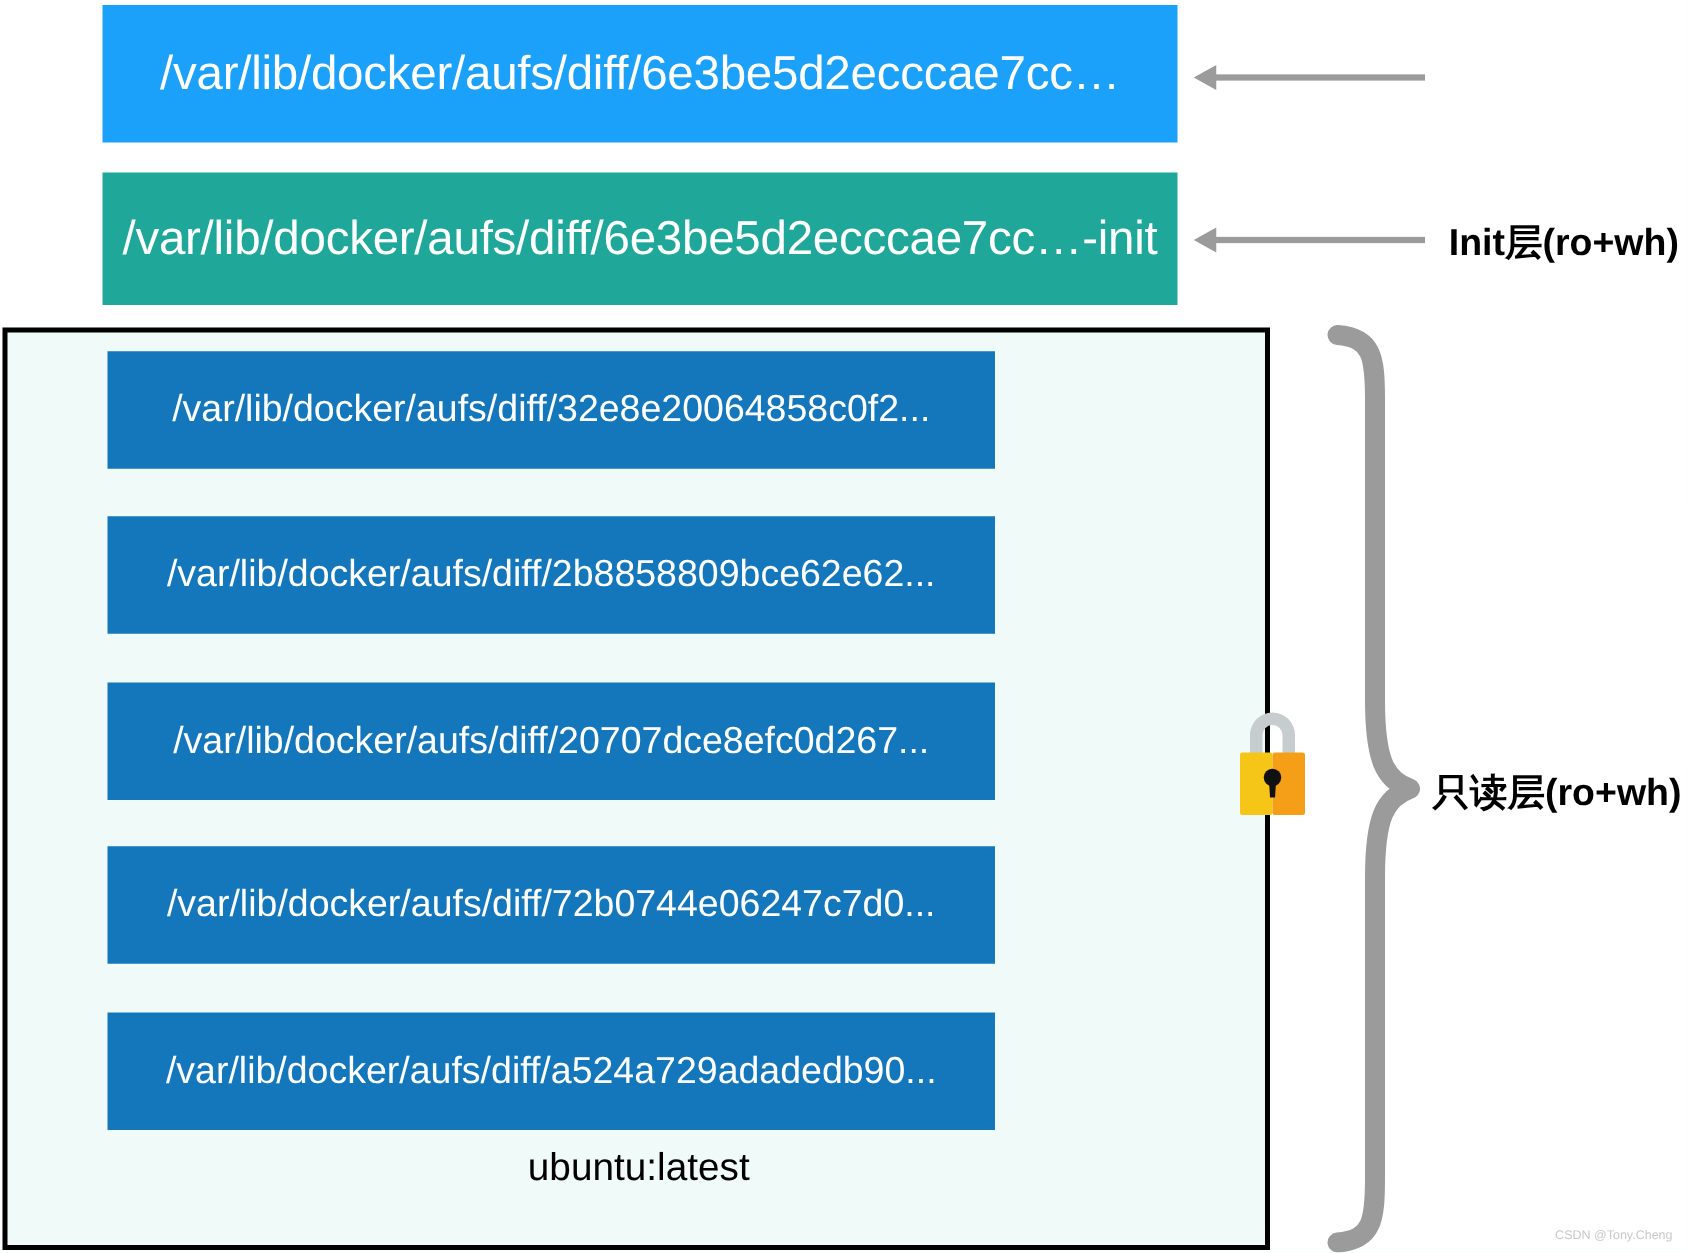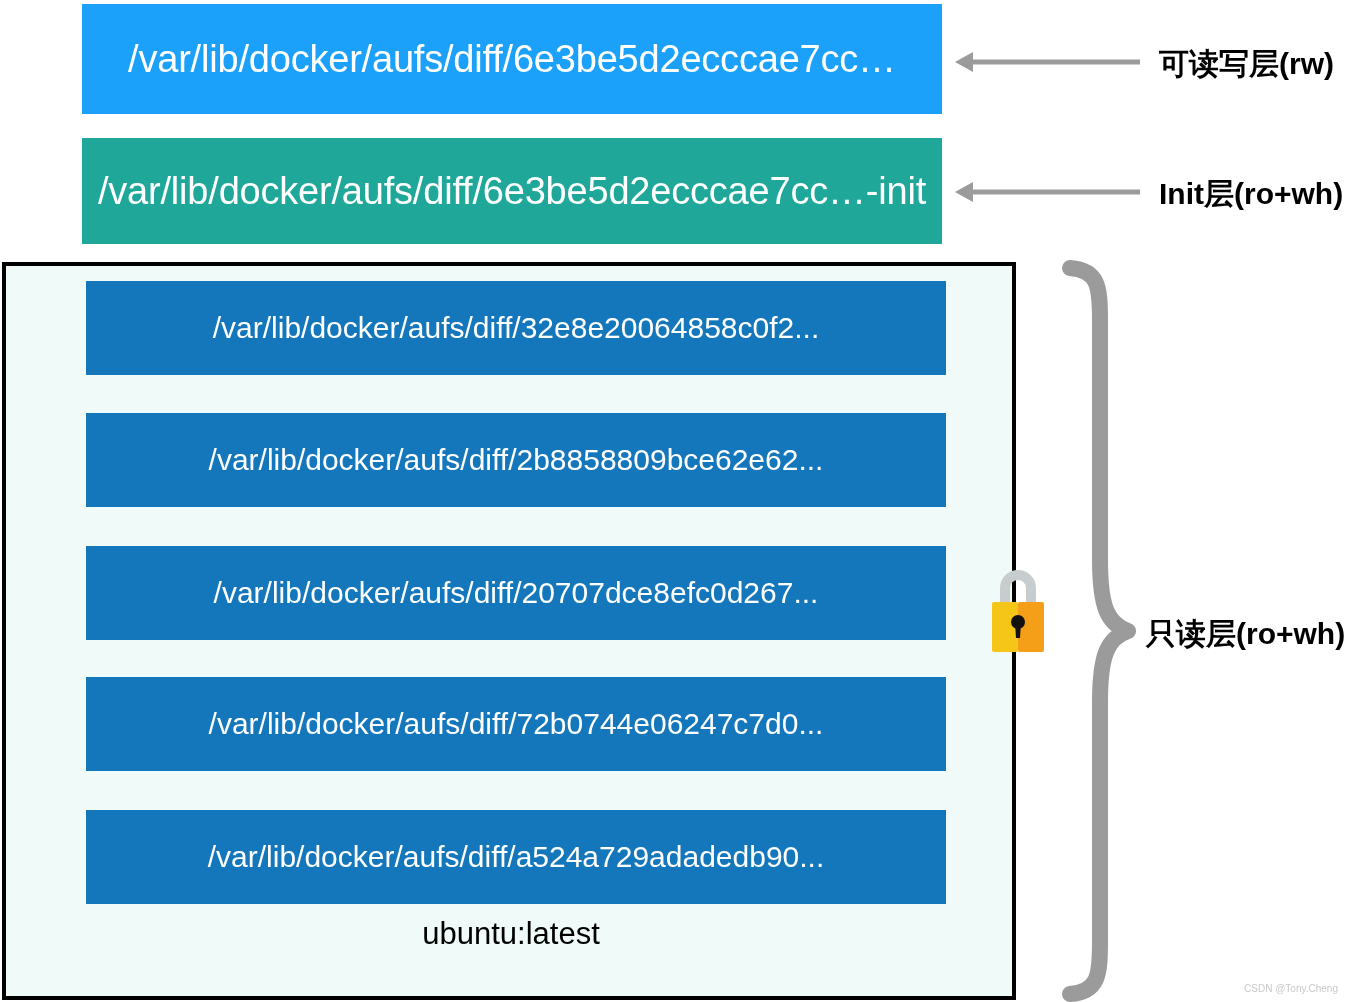--- a/index.html
+++ b/index.html
@@ -53,21 +53,21 @@
     top: 262px;
     width: 1014px;
     height: 738px;
     background: #f0faf8;
     border: 4px solid #000000;
     box-sizing: border-box;
   }
   .ro-box {
     position: absolute;
     left: 80px;
-    width: 860px;
+    width: 710px;
     height: 94px;
     background: #1477bc;
     display: flex;
     align-items: center;
     justify-content: center;
     color: #ffffff;
     font-size: 30px;
     white-space: nowrap;
   }
   .ro-0 { top: 15px; }
@@ -190,21 +190,20 @@
       <span>/var/lib/docker/aufs/diff/a524a729adadedb90...</span>
     </div>
 
     <div class="image-name">ubuntu:latest</div>
   </div>
 
   <div class="arrow arrow-rw">
     <span class="head"></span>
     <span class="shaft"></span>
   </div>
-  <div class="side-label label-rw">可读写层(rw)</div>
 
   <div class="arrow arrow-init">
     <span class="head"></span>
     <span class="shaft"></span>
   </div>
   <div class="side-label label-init">Init层(ro+wh)</div>
 
   <svg class="lock-icon" viewBox="0 0 64 90">
     <path d="M14 44 V26 A18 18 0 0 1 50 26 V44 H40 V26 A8 8 0 0 0 24 26 V44 Z" fill="#c7ccce"></path>
     <rect x="6" y="40" width="26" height="50" rx="2" fill="#f5c518"></rect>

